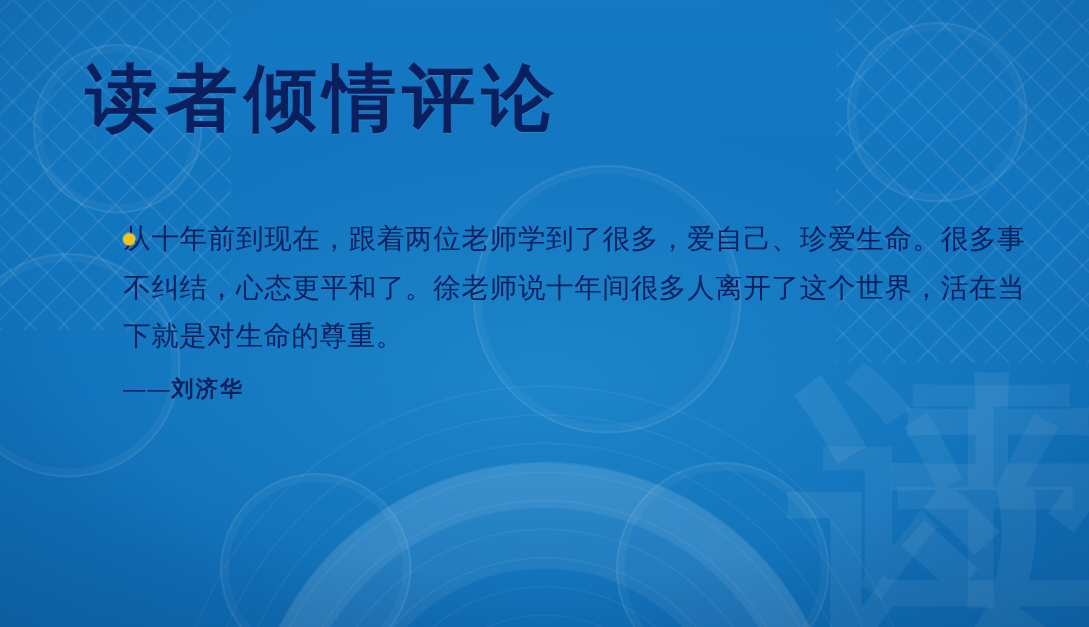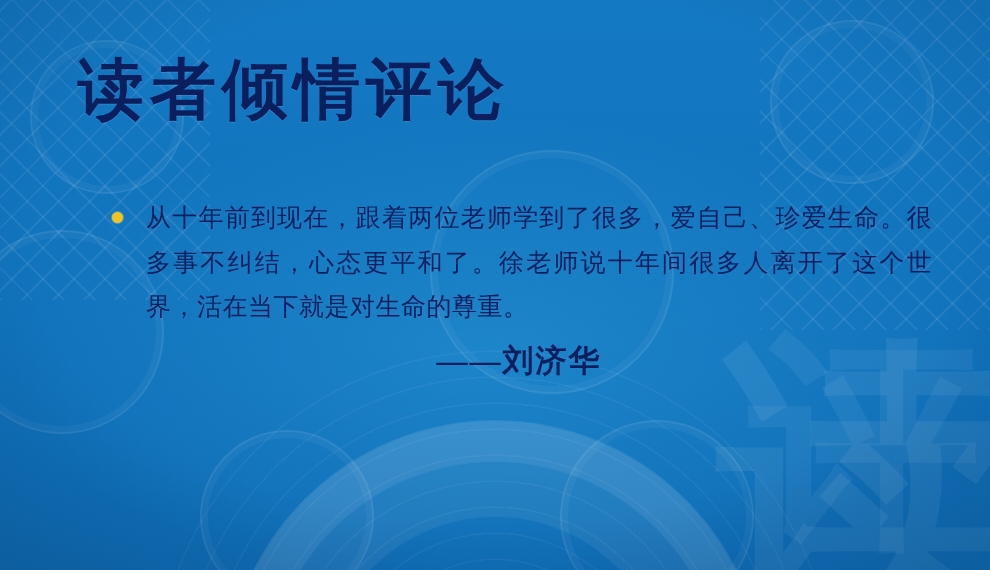--- a/index.html
+++ b/index.html
@@ -155,33 +155,32 @@
     border-radius: 50%;
     background: #f3c419;
     box-shadow: 0 0 0 1px rgba(255,255,255,0.25);
   }
   .bullet.dark {
     background: #0c2a63;
     box-shadow: none;
   }
 
   .comment-body {
-    margin-left: 34px;
     font-size: 25px;
     line-height: 1.78;
     color: #0b1f5e;
     font-family: "Liberation Serif", "DejaVu Serif", serif;
     letter-spacing: 0.5px;
     text-align: justify;
   }
 
   .attribution {
     margin-top: 10px;
-    text-align: center;
-    font-size: 31px;
+    text-align: left;
+    font-size: 20px;
     font-weight: bold;
     color: #0b1f5e;
     letter-spacing: 2px;
     padding-right: 6px;
     font-family: "Liberation Serif", "DejaVu Serif", serif;
   }
 </style>
 </head>
 <body>
 

